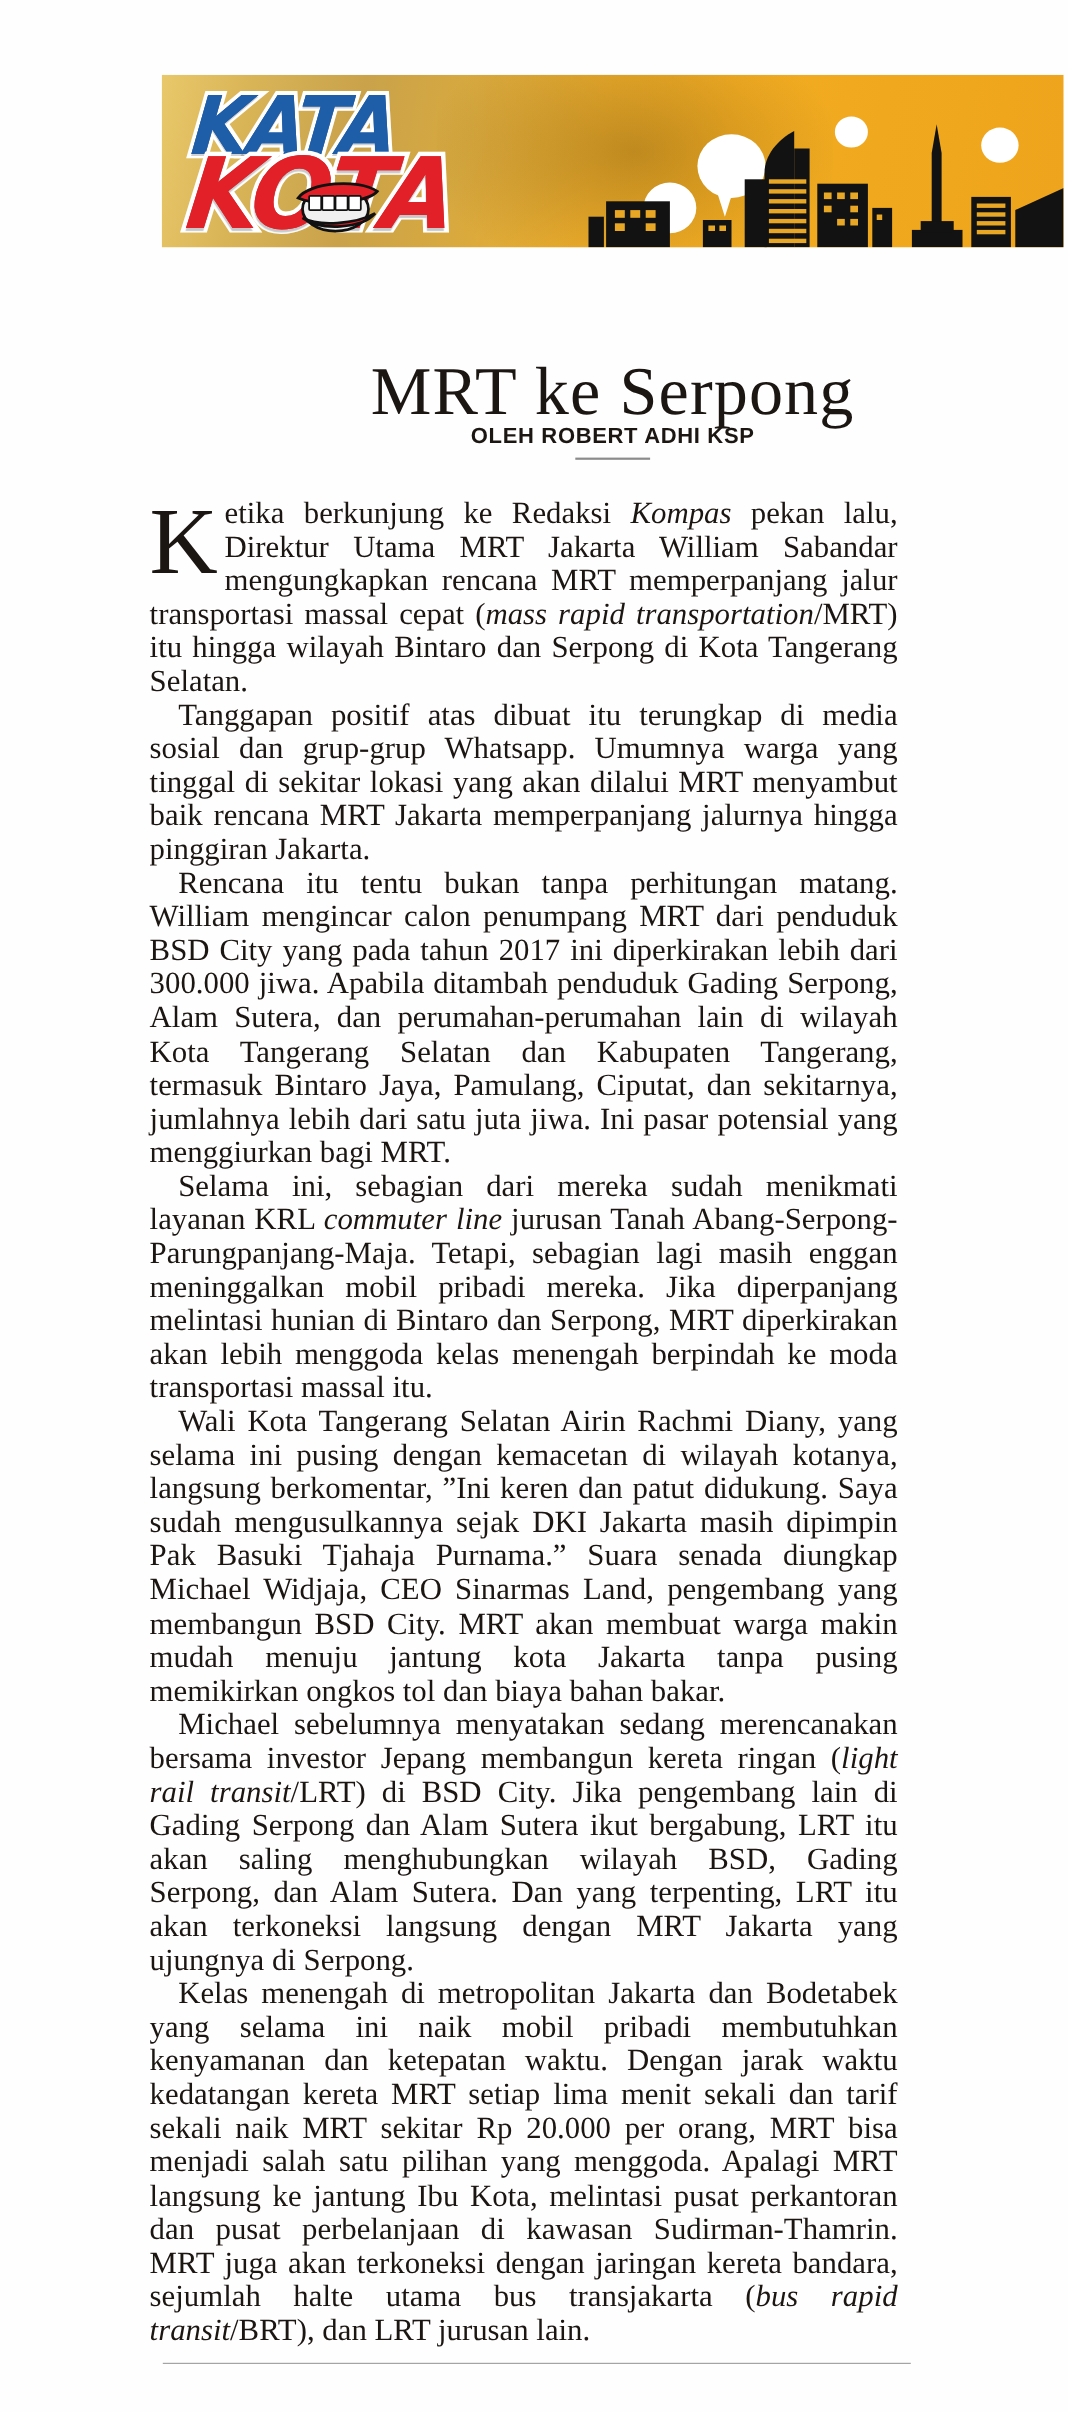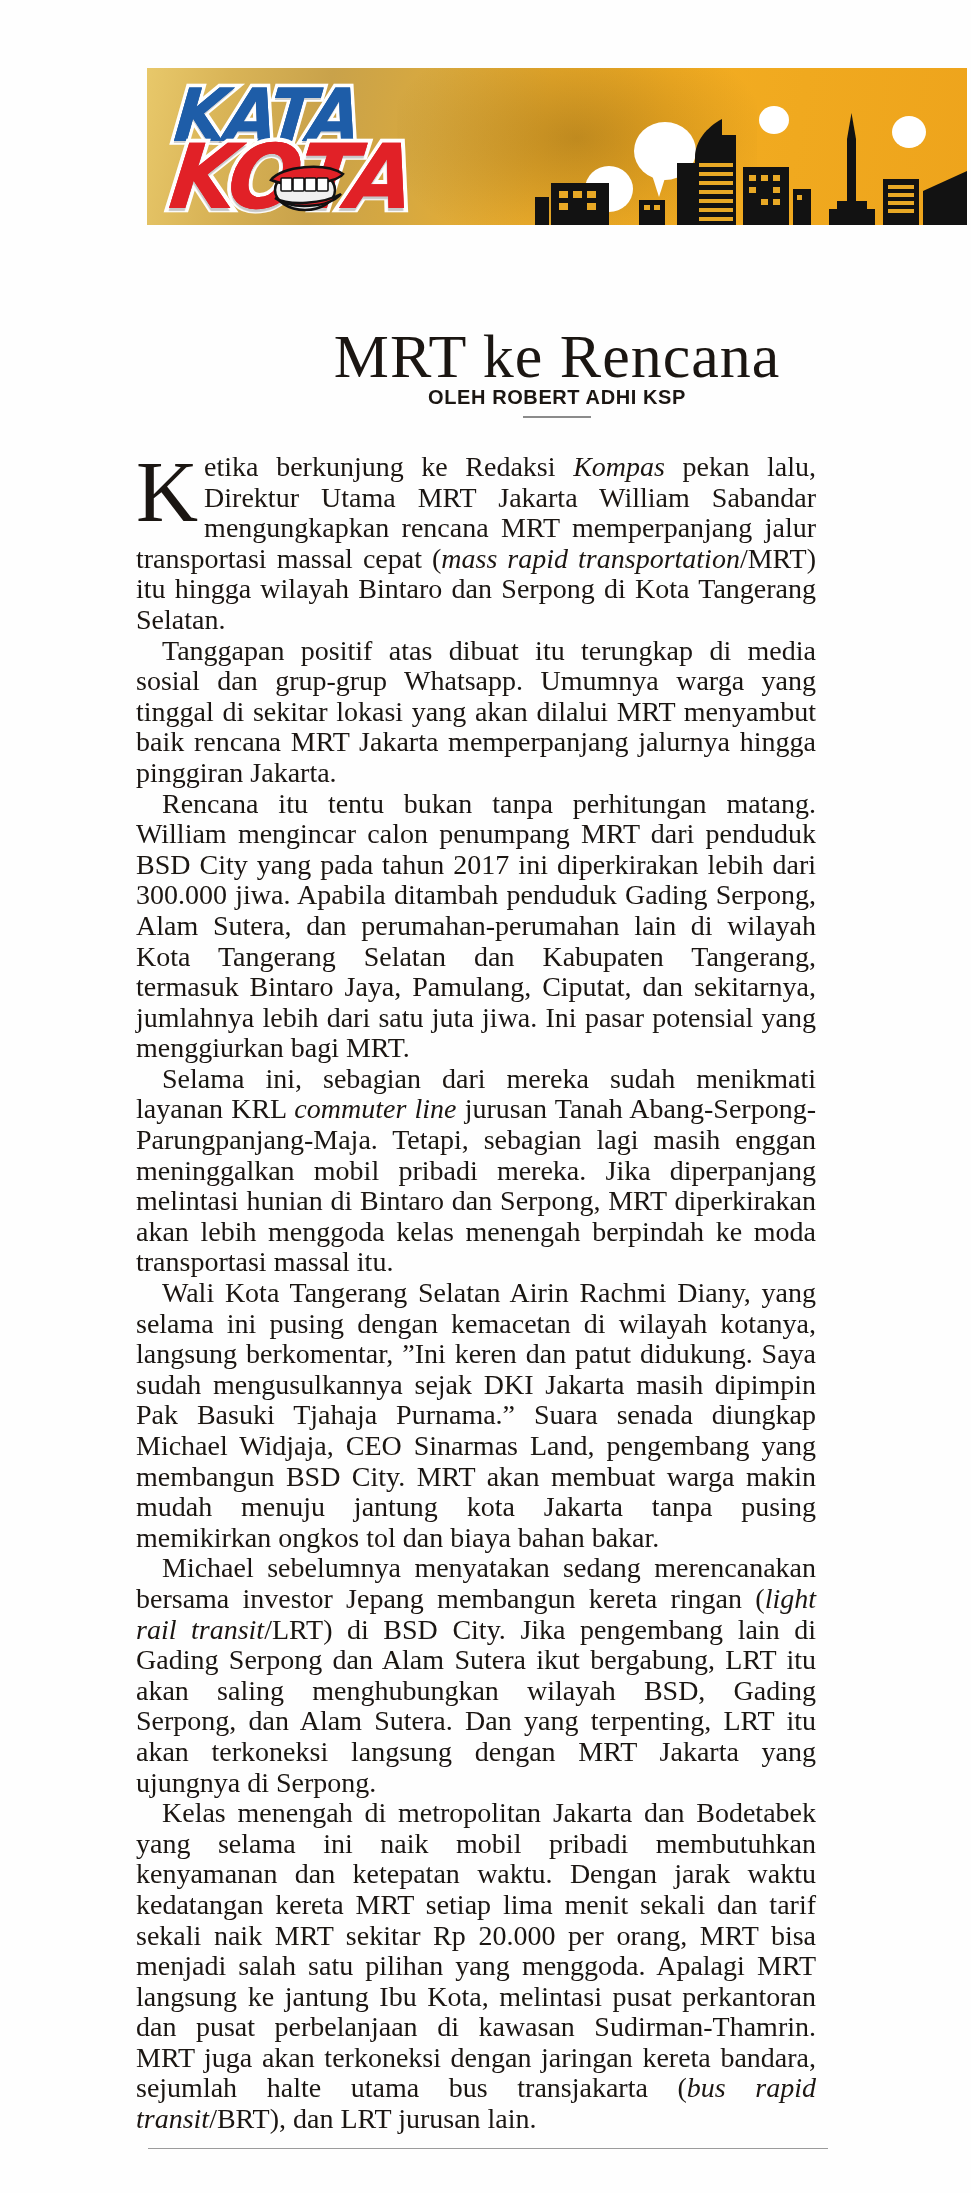--- a/index.html
+++ b/index.html
@@ -338,21 +338,21 @@
       <path d="M10 38 C26 50, 64 48, 76 34 C58 44, 24 46, 10 38 Z" fill="#e12127" stroke="#111111" stroke-width="2.5"></path>
       <g fill="#ffffff" stroke="#111111" stroke-width="1.6">
         <rect x="16" y="18" width="11" height="13" rx="1"></rect>
         <rect x="28" y="18" width="11" height="13" rx="1"></rect>
         <rect x="40" y="18" width="11" height="13" rx="1"></rect>
         <rect x="52" y="18" width="11" height="13" rx="1"></rect>
       </g>
     </svg>
   </div>
 
-  <h1 class="headline">MRT ke Rencana</h1>
+  <h1 class="headline">MRT ke Serpong</h1>
 
   <div class="byline-wrap">
     <span class="byline">OLEH ROBERT ADHI KSP</span>
     <div class="byline-rule"></div>
   </div>
 
   <div class="article" id="article-body">
       <p class="first">Ketika berkunjung ke Redaksi <i>Kompas</i> pekan lalu, Direktur Utama MRT Jakarta William Sabandar mengungkapkan rencana MRT memperpanjang jalur transportasi massal cepat (<i>mass rapid transportation</i>/MRT) itu hingga wilayah Bintaro dan Serpong di Kota Tangerang Selatan.</p>
       <p>Tanggapan positif atas dibuat itu terungkap di media sosial dan grup-grup Whatsapp. Umumnya warga yang tinggal di sekitar lokasi yang akan dilalui MRT menyambut baik rencana MRT Jakarta memperpanjang jalurnya hingga pinggiran Jakarta.</p>
       <p>Rencana itu tentu bukan tanpa perhitungan matang. William mengincar calon penumpang MRT dari penduduk BSD City yang pada tahun 2017 ini diperkirakan lebih dari 300.000 jiwa. Apabila ditambah penduduk Gading Serpong, Alam Sutera, dan perumahan-perumahan lain di wilayah Kota Tangerang Selatan dan Kabupaten Tangerang, termasuk Bintaro Jaya, Pamulang, Ciputat, dan sekitarnya, jumlahnya lebih dari satu juta jiwa. Ini pasar potensial yang menggiurkan bagi MRT.</p>

